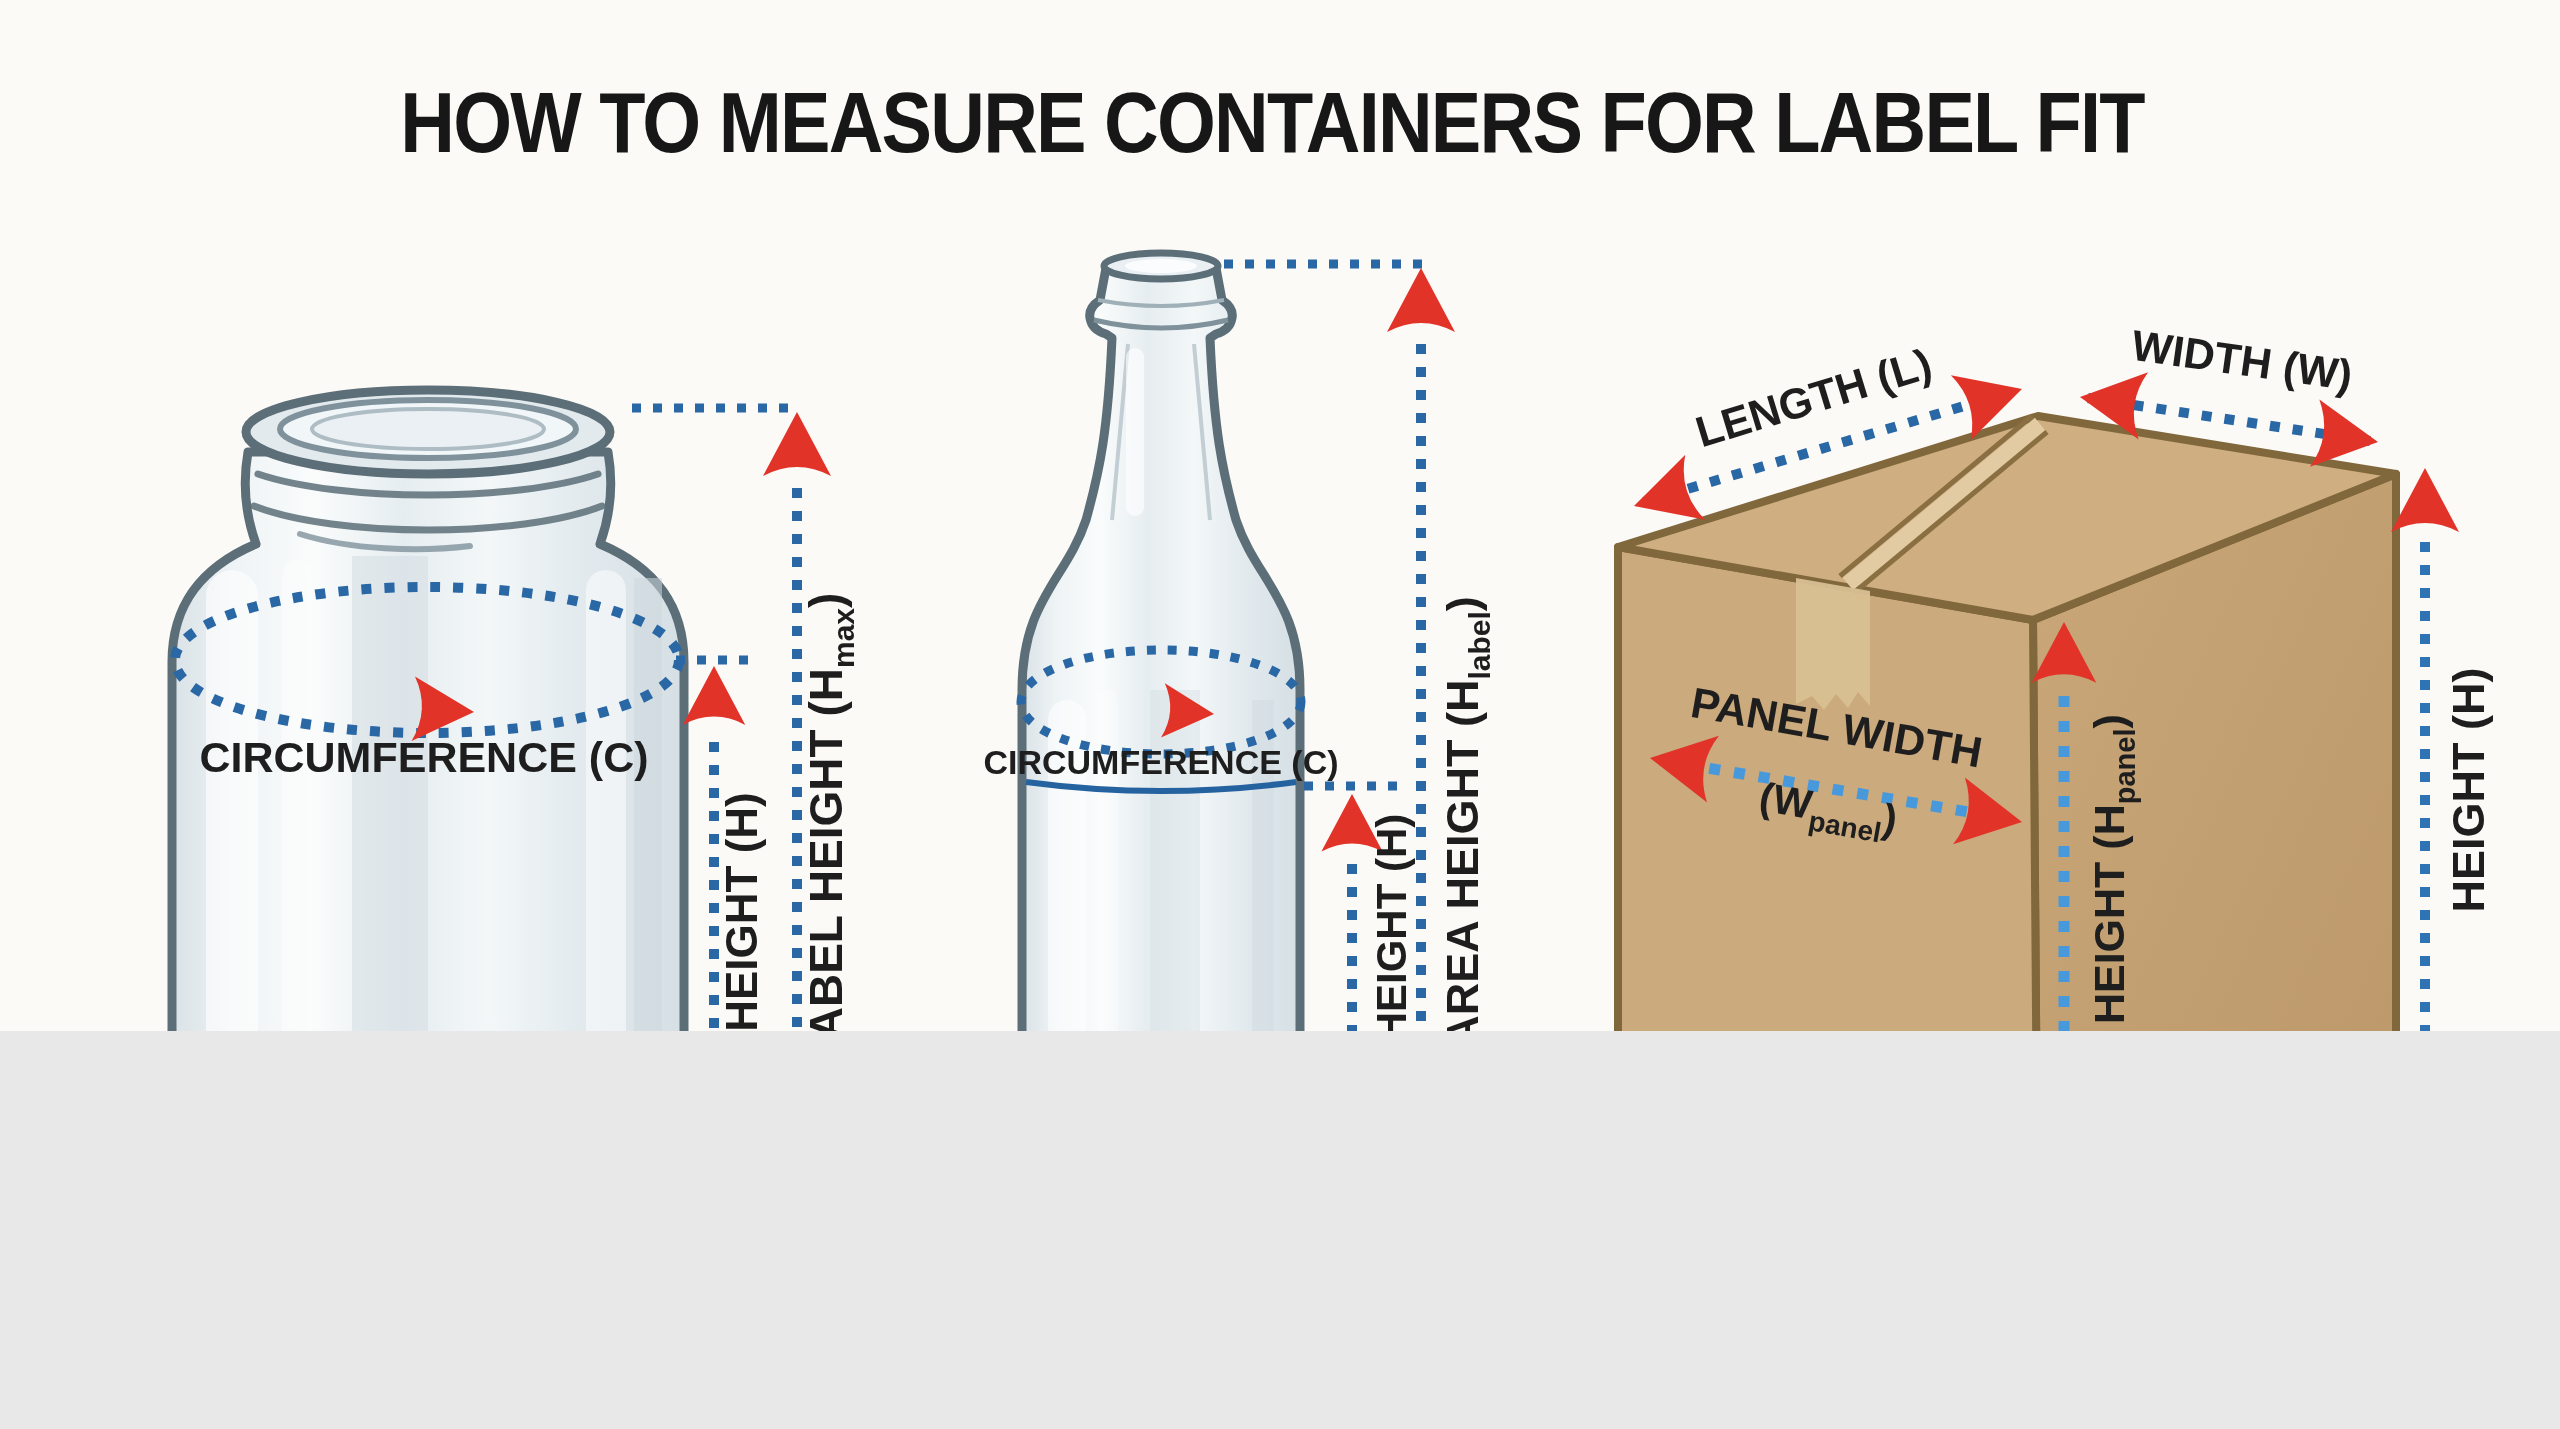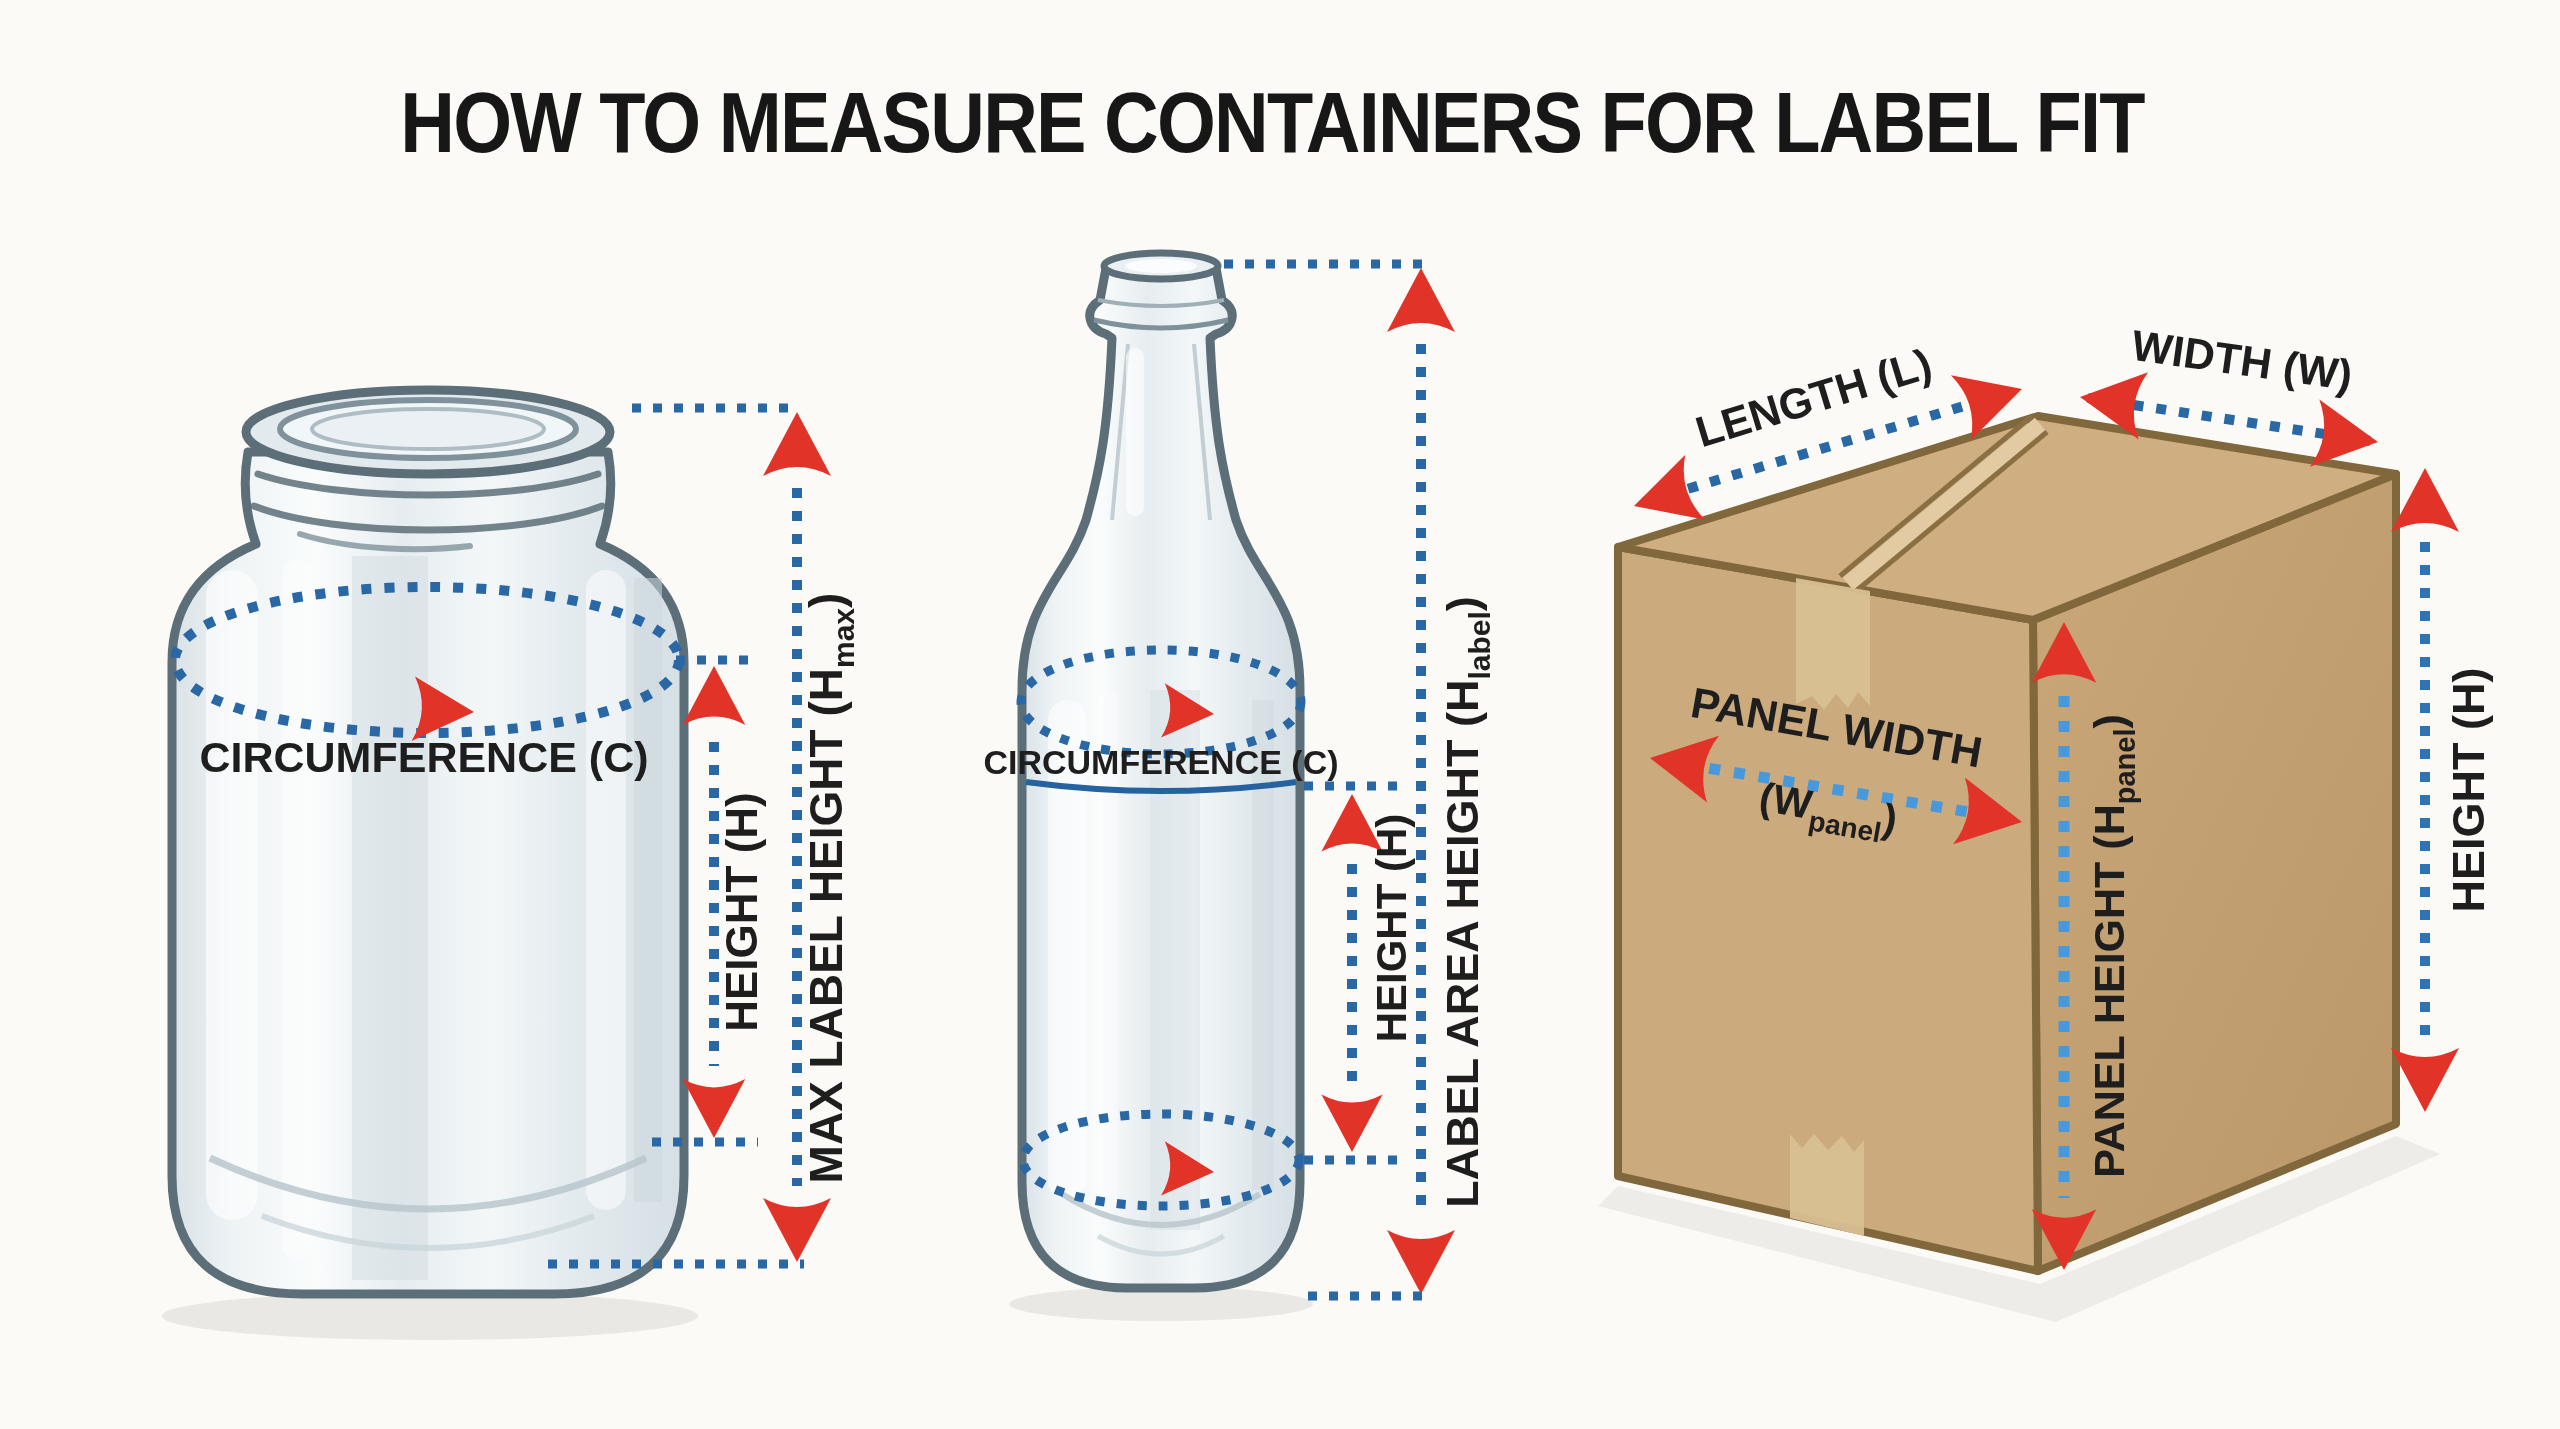--- a/index.html
+++ b/index.html
@@ -1,16 +1,16 @@
 <!DOCTYPE html>
 <html><head>
 <meta charset="utf-8">
 <style>
   html,body{margin:0;padding:0;background:#e8e8e8;}
-  .stage{position:relative;width:2560px;height:1429px;overflow:hidden;background:#b91c1c;}
+  .stage{position:relative;width:2560px;height:1031px;overflow:hidden;background:#b91c1c;}
   svg{display:block;width:2560px;height:1429px;}
   .lbl{font-family:"Liberation Sans",sans-serif;font-weight:bold;fill:#1e1e1e;}
   .title-text{font-family:"Liberation Sans",sans-serif;font-weight:bold;fill:#171717;letter-spacing:-2px;}
   .dd{stroke:#2a67a5;stroke-width:10;stroke-dasharray:10 13;fill:none;}  
   .ds{stroke:#2a67a5;stroke-width:9;stroke-dasharray:9 12;fill:none;}    
   .dl{stroke:#4799dc;stroke-width:11;stroke-dasharray:11 14;fill:none;}  
   .dm{stroke:#2e74b5;stroke-width:10;stroke-dasharray:10 13;fill:none;}  
   .glass{stroke:#5c6e78;stroke-width:9;stroke-linejoin:round;}
   .boxface{stroke:#80683c;stroke-width:8;stroke-linejoin:round;}
 </style>

